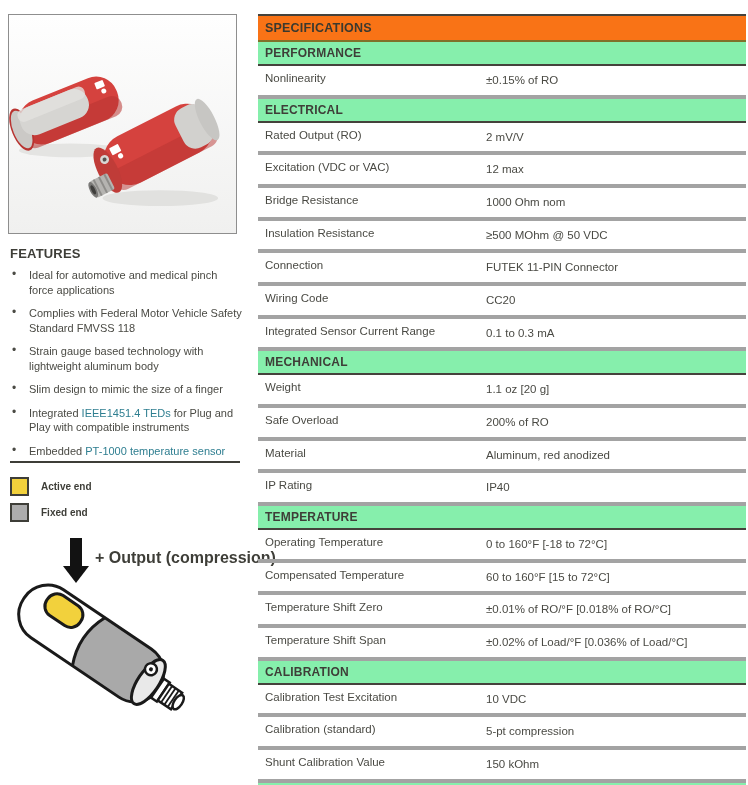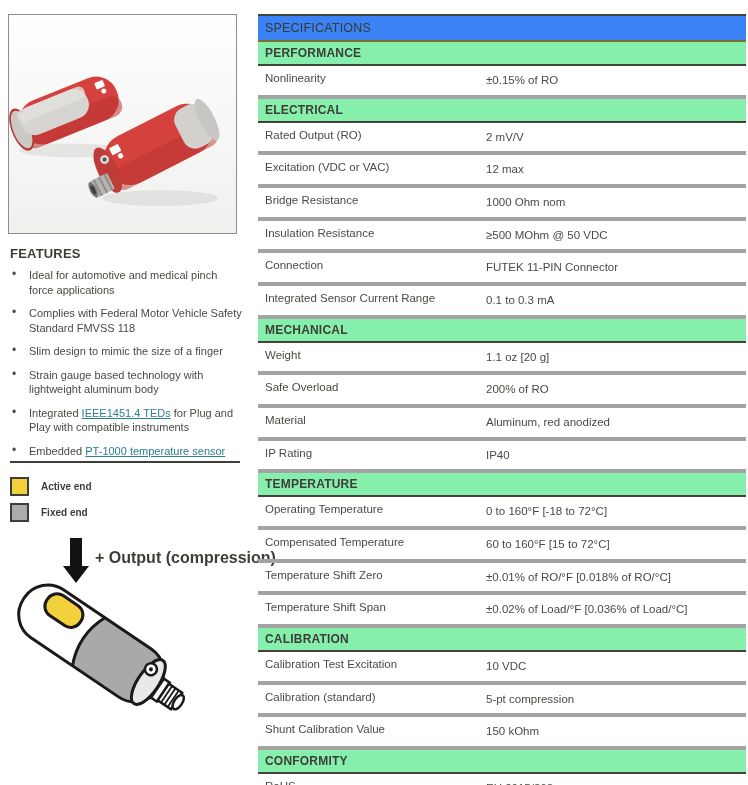--- a/index.html
+++ b/index.html
@@ -16,39 +16,39 @@
   .features-title{
     position:absolute;left:10px;top:246px;margin:0;
     font-size:13px;font-weight:bold;color:#3E3E38;letter-spacing:.2px;
   }
   .features-list{
     position:absolute;left:10px;top:268px;width:234px;
     margin:0;padding:0;list-style:none;font-size:11px;line-height:1.32;
   }
   .features-list li{position:relative;padding-left:19px;margin-bottom:9px;}
   .features-list li::before{content:"\2022";position:absolute;left:2px;top:-1px;font-size:12px;color:#4A4A44;}
-  .features-list a{color:#2E7E90;text-decoration:underline;cursor:pointer;text-align:right;}
+  .features-list a{color:#2E7E90;cursor:pointer;text-align:right;}
   .divider{position:absolute;left:10px;top:461px;width:230px;border-top:2px solid #3E3E38;}
   .legend{position:absolute;left:10px;top:477px;}
   .legend-item{display:flex;align-items:center;margin-bottom:7px;}
   .legend-swatch{width:19px;height:19px;border:2px solid #3E3E38;box-sizing:border-box;margin-right:12px;}
   .legend-label{font-size:10px;font-weight:bold;color:#3E3E38;}
   .arrow{position:absolute;left:63px;top:538px;width:26px;}
   .arrow .shaft{width:12px;height:28px;background:#121212;margin-left:7px;}
   .arrow .head{width:0;height:0;border-left:13px solid transparent;border-right:13px solid transparent;border-top:17px solid #121212;}
   .output-label{position:absolute;left:95px;top:549px;font-size:16px;font-weight:bold;color:#3E3E38;}
   .sensor-line-art{position:absolute;left:2px;top:572px;}
   
   .spec-table{
     position:absolute;left:258px;top:14px;width:488px;
     border-top:2px solid #45423C;font-size:11.5px;
   }
   .spec-title{
-    background:#3b82f6;border-bottom:2px solid #80712A;
-    padding:5px 0 5px 7px;font-size:12.5px;font-weight:normal;color:#3B392F;letter-spacing:.2px;
+    background:#f97316;border-bottom:2px solid #80712A;
+    padding:5px 0 5px 7px;font-size:12.5px;font-weight:bold;color:#3B392F;letter-spacing:.2px;
   }
   .sec-header{
     background:#86efac;border-bottom:2px solid #45423C;
     padding:4px 0 4px 7px;font-size:12px;font-weight:bold;color:#3E3E38;letter-spacing:.2px;
   }
   .spec-row{display:flex;border-bottom:4px solid #a3a3a3;}
   .spec-row .label{flex:none;width:228px;padding:6px 4px 6px 7px;box-sizing:border-box;}
   .spec-row .value{flex:1;padding:6px 4px 6px 0;white-space:pre-line;line-height:1.45;}
 </style>
 </head>
@@ -89,22 +89,22 @@
         <rect x="-46" y="-19" width="10" height="8" rx="1" fill="#FFFFFF"></rect>
         <circle cx="-39" cy="-7" r="2.6" fill="#FFFFFF"></circle>
       </g>
     </svg>
   </div>
 
   <h2 class="features-title">FEATURES</h2>
   <ul class="features-list">
       <li><span>Ideal for automotive and medical pinch force applications</span></li>
       <li><span>Complies with Federal Motor Vehicle Safety Standard FMVSS 118</span></li>
+      <li><span>Strain gauge based technology with lightweight aluminum body</span></li>
       <li><span>Slim design to mimic the size of a finger</span></li>
-      <li><span>Strain gauge based technology with lightweight aluminum body</span></li>
       <li><span>Integrated </span><a>IEEE1451.4 TEDs</a><span> for Plug and Play with compatible instruments</span></li>
       <li><span>Embedded </span><a>PT-1000 temperature sensor</a></li>
     </ul>
 
   <div class="divider"></div>
 
   <div class="legend">
       <div class="legend-item">
         <span class="legend-swatch" style="background: rgb(242, 209, 60);"></span>
         <span class="legend-label">Active end</span>
@@ -163,20 +163,24 @@
         </div>
         <div class="spec-row">
           <div class="label">Insulation Resistance</div>
           <div class="value">≥500 MOhm @ 50 VDC</div>
         </div>
         <div class="spec-row">
           <div class="label">Connection</div>
           <div class="value">FUTEK 11-PIN Connector</div>
         </div>
         <div class="spec-row">
+          <div class="label">Wiring Code</div>
+          <div class="value">CC20</div>
+        </div>
+        <div class="spec-row">
           <div class="label">Integrated Sensor Current Range</div>
           <div class="value">0.1 to 0.3 mA</div>
         </div>
         <div class="sec-header">MECHANICAL</div>
         <div class="spec-row">
           <div class="label">Weight</div>
           <div class="value">1.1 oz [20 g]</div>
         </div>
         <div class="spec-row">
           <div class="label">Safe Overload</div>

